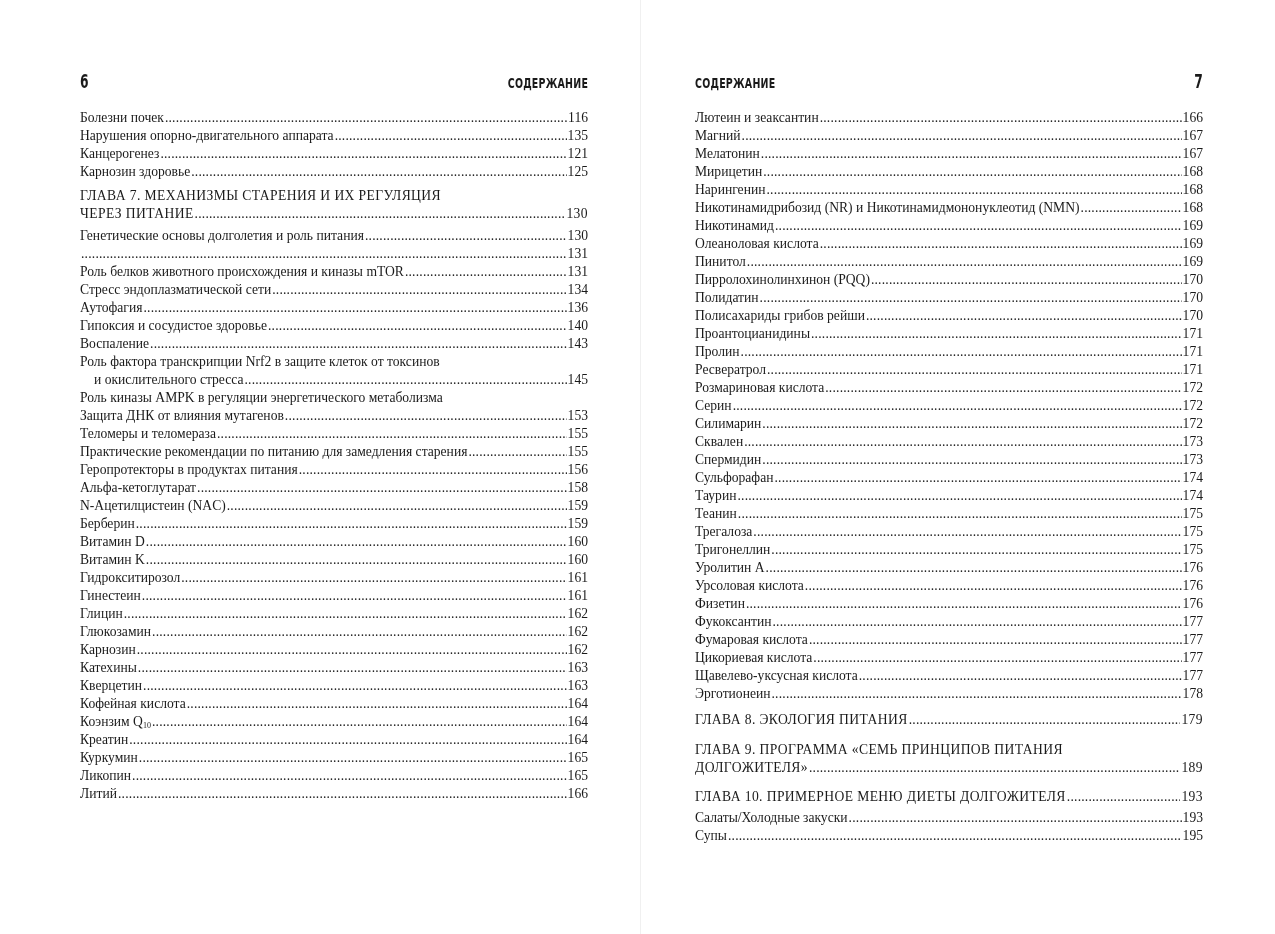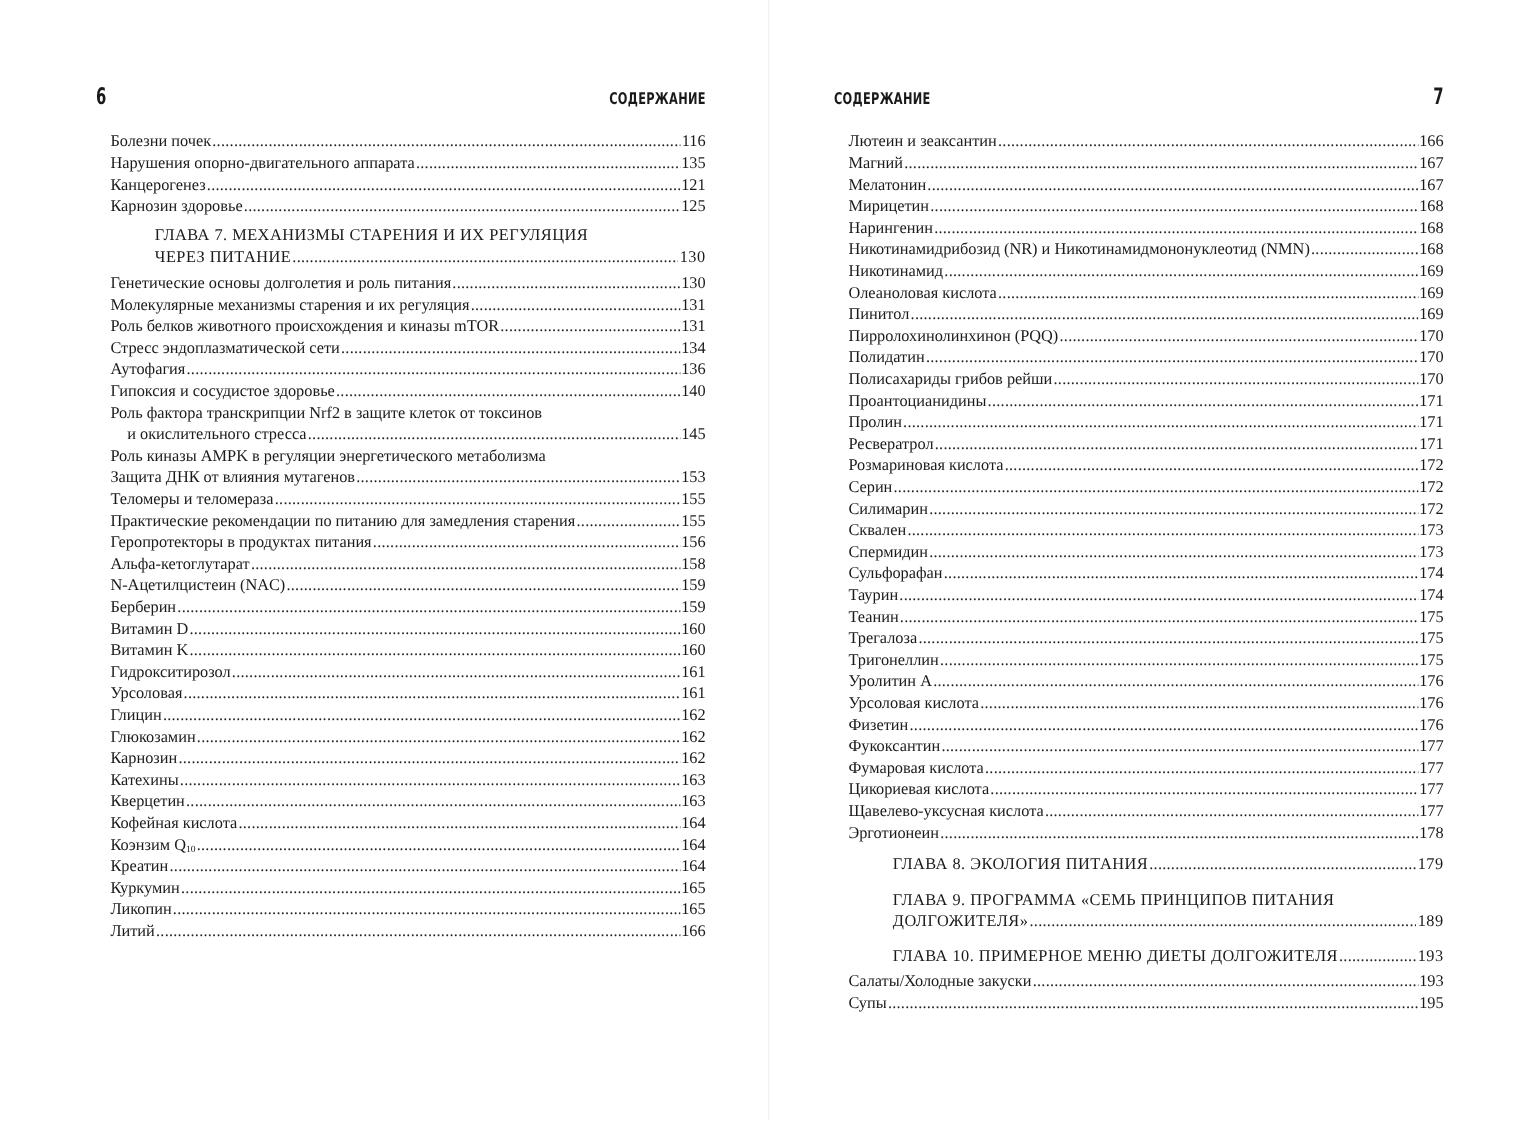--- a/index.html
+++ b/index.html
@@ -14,33 +14,33 @@
   .header {
     position: absolute; top: 70px; left: 0; right: 0; height: 24px;
     font-family: "DejaVu Sans Condensed", "DejaVu Sans", sans-serif; font-weight: bold;
   }
   .folio { position: absolute; top: 0; font-size: 19px; transform: scaleX(0.72); }
   .left .folio { left: 0; transform-origin: left; }
   .right .folio { right: 0; transform-origin: right; }
   .running { position: absolute; top: 5px; font-size: 13.5px; letter-spacing: 0.3px; transform: scaleX(0.78); }
   .left .running { right: 0; transform-origin: right; }
   .right .running { left: 0; transform-origin: left; }
-  .toc { position: absolute; top: 109px; left: 12px; right: 0; }
+  .toc { position: absolute; top: 109px; left: 0; right: 0; }
   .row {
     display: flex; align-items: baseline; font-size: 13.6px; line-height: 18px; height: 18px; white-space: nowrap;
   }
   .row .t { flex: 0 0 auto; }
   .row .d {
     flex: 1 1 auto; overflow: hidden; margin: 0 1px; letter-spacing: 2.1px; color: #222;
   }
   .row .d::before { content: ". . . . . . . . . . . . . . . . . . . . . . . . . . . . . . . . . . . . . . . . . . . . . . . . . . . . . . . . . . . . . . . . . . . . . . . . . . . . . . . . . . . . . . . . . . . . . . . . . . . . . . . . . . . . . . . . . . . . . . . . . . . . . . . . . . . . . . . . . . . . . . . . . . . ."; letter-spacing: -1.6px; }
   .row .p { flex: 0 0 auto; text-align: right; }
   .row.indent .t { padding-left: 14px; text-align: right; }
   .chapter { margin-top: 6px; }
-  .chapter .row, .row.chap { font-size: 13.6px; letter-spacing: 0.4px; margin-left: 37px; }
+  .chapter .row, .row.chap { font-size: 13.6px; letter-spacing: 0.4px; }
   sub { font-size: 8px; vertical-align: -2px; }
 </style>
 </head>
 <body>
 
 <div class="gutter"></div>
 
 <div class="page left">
   <div class="header">
     <span class="folio">6</span>
@@ -82,21 +82,20 @@
     </div>
     <div style="height:4px"></div>
 
     <div>
         <div class="row">
           <span class="t">Генетические основы долголетия и роль питания</span>
           <span class="d"></span>
           <span class="p">130</span>
         </div>
         <div class="row">
-          <span class="t">Молекулярные механизмы старения и их регуляция</span>
           <span class="d"></span>
           <span class="p">131</span>
         </div>
         <div class="row">
           <span class="t">Роль белков животного происхождения и киназы mTOR</span>
           <span class="d"></span>
           <span class="p">131</span>
         </div>
         <div class="row">
           <span class="t">Стресс эндоплазматической сети</span>
@@ -105,20 +104,25 @@
         </div>
         <div class="row">
           <span class="t">Аутофагия</span>
           <span class="d"></span>
           <span class="p">136</span>
         </div>
         <div class="row">
           <span class="t">Гипоксия и сосудистое здоровье</span>
           <span class="d"></span>
           <span class="p">140</span>
+        </div>
+        <div class="row">
+          <span class="t">Воспаление</span>
+          <span class="d"></span>
+          <span class="p">143</span>
         </div>
       </div>
 
     <div>
       <div class="row">
           <span class="t">Роль фактора транскрипции Nrf2 в защите клеток от токсинов</span>
         </div>
       <div class="row indent">
           <span class="t">и окислительного стресса</span>
           <span class="d"></span>
@@ -176,21 +180,21 @@
           <span class="t">Витамин K</span>
           <span class="d"></span>
           <span class="p">160</span>
         </div>
         <div class="row">
           <span class="t">Гидрокситирозол</span>
           <span class="d"></span>
           <span class="p">161</span>
         </div>
         <div class="row">
-          <span class="t">Урсоловая</span>
+          <span class="t">Гинестеин</span>
           <span class="d"></span>
           <span class="p">161</span>
         </div>
         <div class="row">
           <span class="t">Глицин</span>
           <span class="d"></span>
           <span class="p">162</span>
         </div>
         <div class="row">
           <span class="t">Глюкозамин</span>

